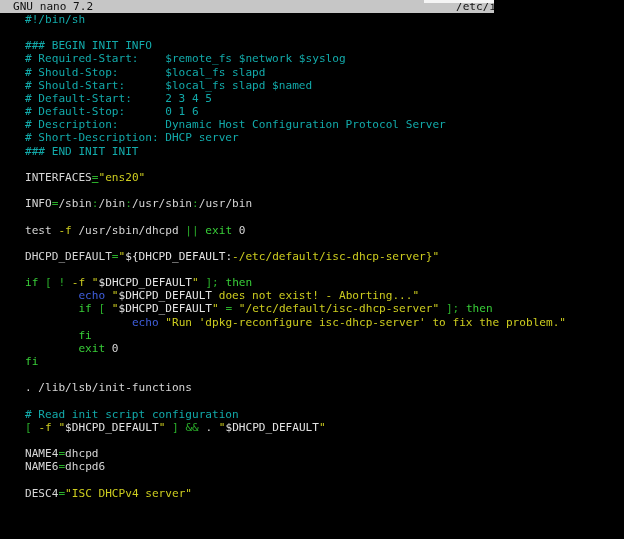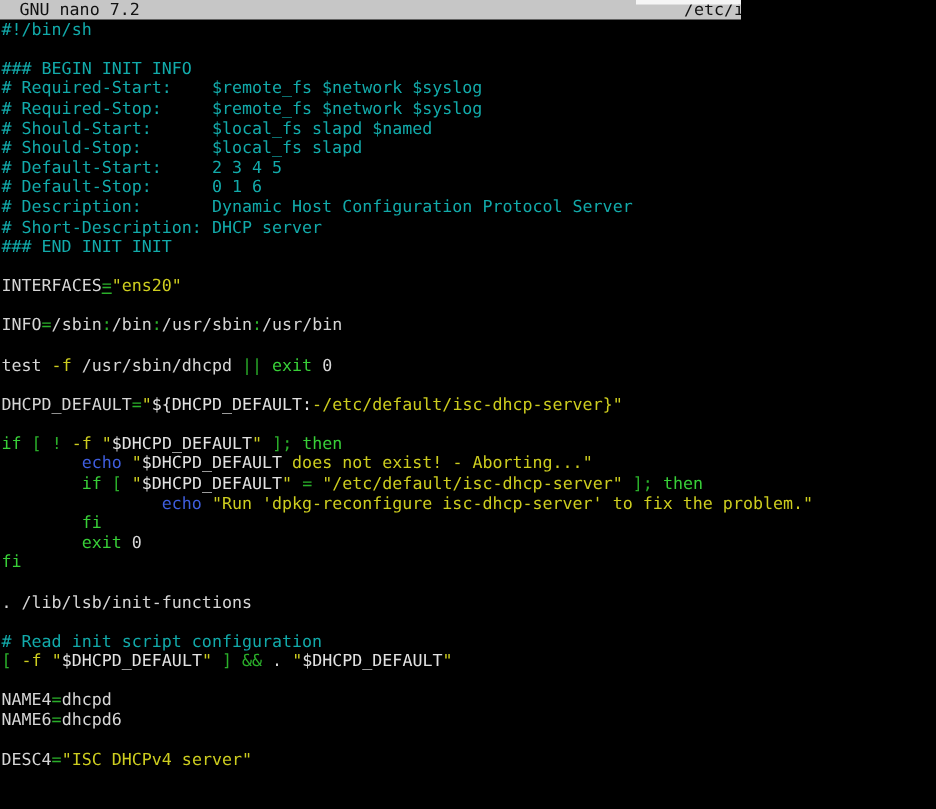--- a/index.html
+++ b/index.html
@@ -18,21 +18,21 @@
   .screen{position:relative;width:624px;height:539px;background:var(--background);overflow:hidden;}
   .titlebar{
     position:relative;width:494px;height:13px;
     background:var(--titlebar-bg);color:var(--titlebar-fg);
     white-space:pre;overflow:hidden;
   }
   .tb-app{position:absolute;left:13px;top:0;}
   .tb-file{position:absolute;left:456px;top:0;white-space:pre;}
   .notch{position:absolute;right:0;top:0;width:70px;height:3px;background:var(--notch);}
   .editor{position:absolute;left:0;top:13px;width:624px;padding-left:1px;}
-  .line{height:13.17px;white-space:pre;}
+  .line{height:13.17px;white-space:pre;margin-left:24px;}
   .seg-w{color:var(--text);}
   .seg-c{color:var(--comment);}
   .seg-g{color:var(--operator);}
   .seg-k{color:var(--keyword);}
   .seg-y{color:var(--string);}
   .seg-b{color:var(--command);}
   .seg-v{color:var(--variable);text-align:center;}
   .seg-u{color:var(--cursor);text-decoration:underline;text-underline-offset:1px;}
 </style>
 </head>
@@ -42,23 +42,22 @@
   <div class="titlebar">
     <span class="tb-app">GNU nano 7.2</span>
     <span class="tb-file">/etc/init.d/isc-dhcp-server</span>
     <div class="notch"></div>
   </div>
   <div class="editor" id="editor">
       <div class="line"><span class="seg-c">#!/bin/sh</span></div>
       <div class="line"></div>
       <div class="line"><span class="seg-c">### BEGIN INIT INFO</span></div>
       <div class="line"><span class="seg-c"># Required-Start:    $remote_fs $network $syslog</span></div>
-      <div class="line"><span class="seg-c"># Required-Stop:     $remote_fs $network $syslog</span></div>
+      <div class="line"><span class="seg-c"># Should-Stop:       $local_fs slapd</span></div>
       <div class="line"><span class="seg-c"># Should-Start:      $local_fs slapd $named</span></div>
-      <div class="line"><span class="seg-c"># Should-Stop:       $local_fs slapd</span></div>
       <div class="line"><span class="seg-c"># Default-Start:     2 3 4 5</span></div>
       <div class="line"><span class="seg-c"># Default-Stop:      0 1 6</span></div>
       <div class="line"><span class="seg-c"># Description:       Dynamic Host Configuration Protocol Server</span></div>
       <div class="line"><span class="seg-c"># Short-Description: DHCP server</span></div>
       <div class="line"><span class="seg-c">### END INIT INIT</span></div>
       <div class="line"></div>
       <div class="line"><span class="seg-w">INTERFACES</span><span class="seg-u">=</span><span class="seg-y">"ens20"</span></div>
       <div class="line"></div>
       <div class="line"><span class="seg-w">INFO</span><span class="seg-g">=</span><span class="seg-w">/sbin</span><span class="seg-g">:</span><span class="seg-w">/bin</span><span class="seg-g">:</span><span class="seg-w">/usr/sbin</span><span class="seg-g">:</span><span class="seg-w">/usr/bin</span></div>
       <div class="line"></div>

